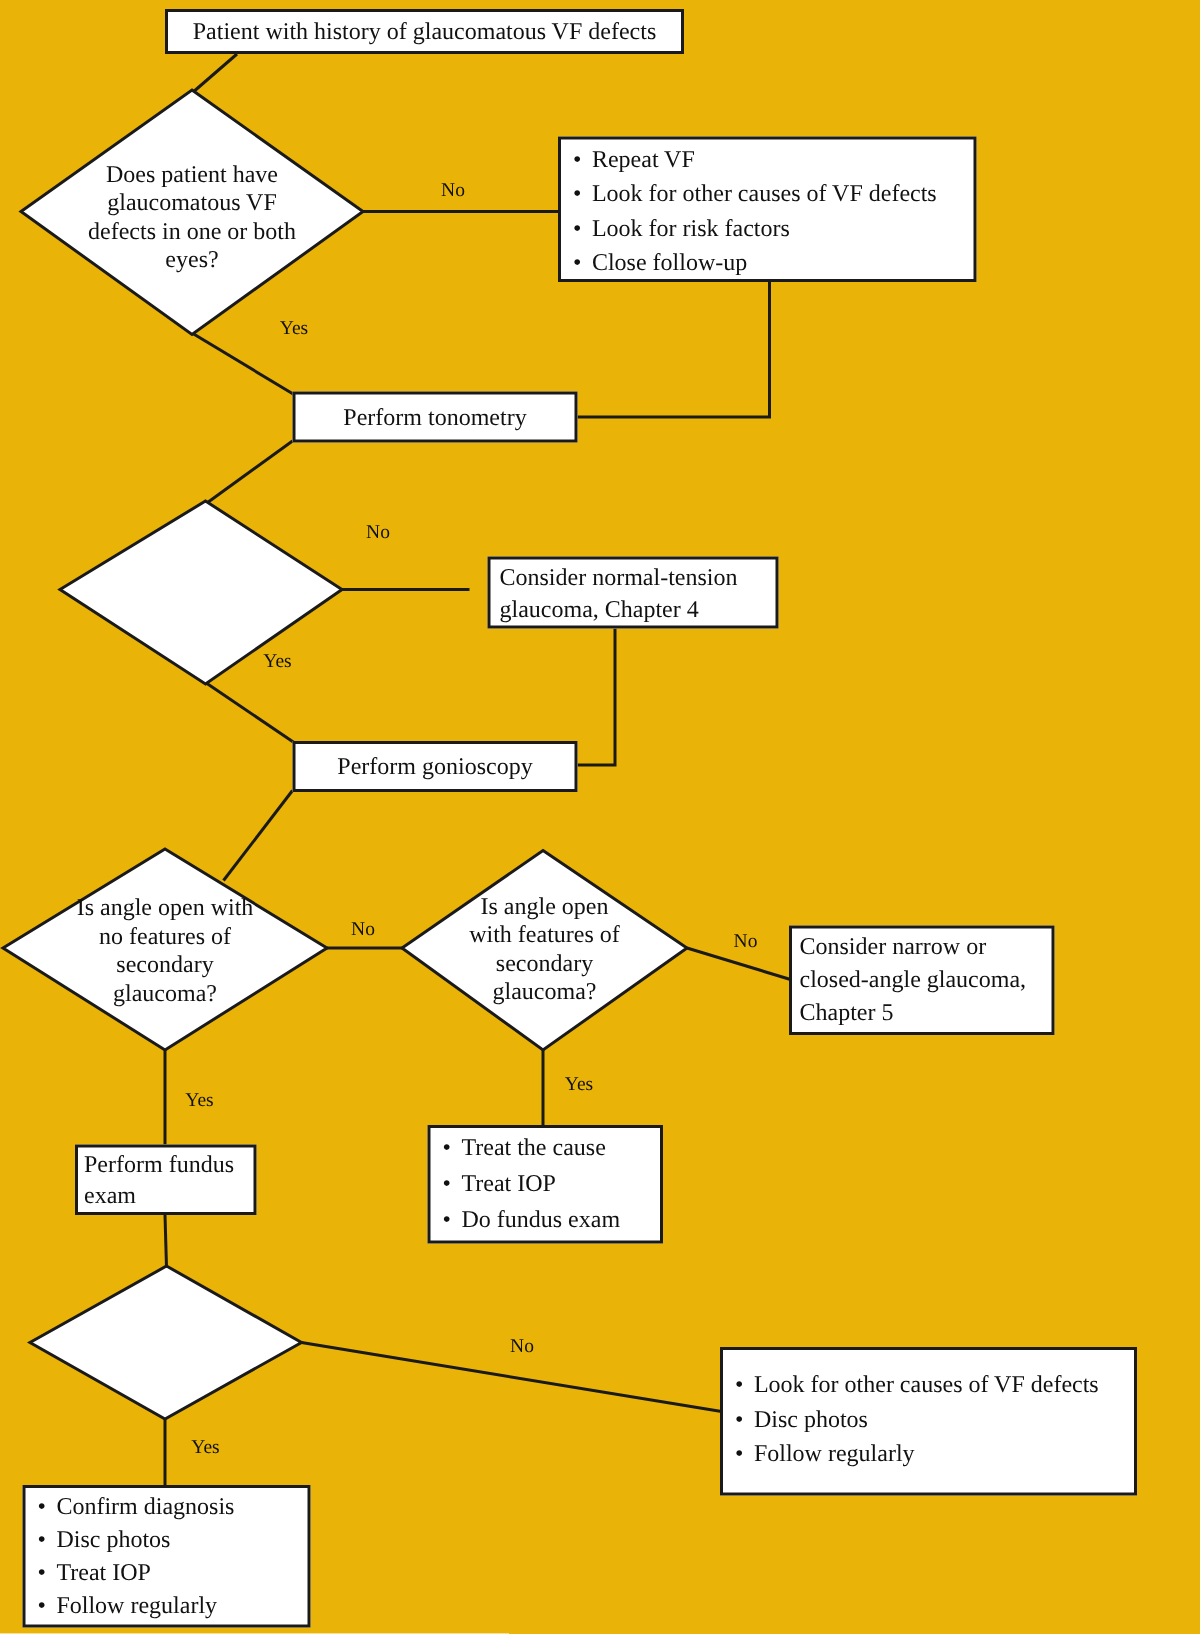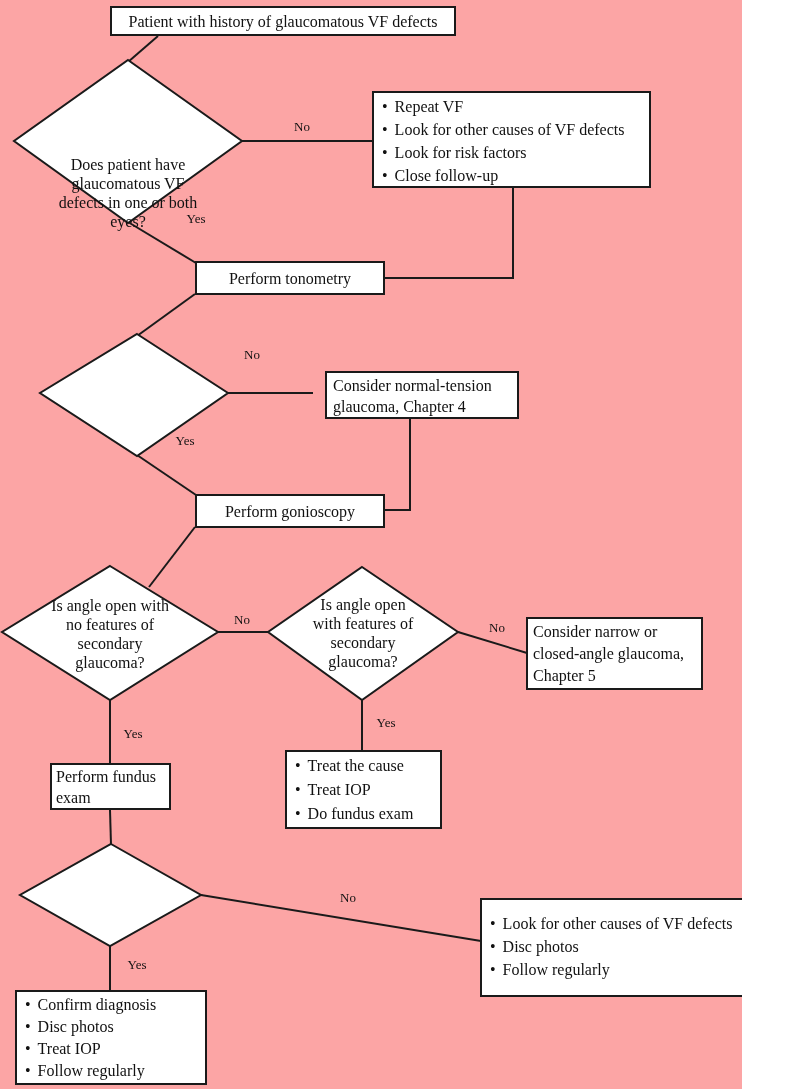--- a/index.html
+++ b/index.html
@@ -1,17 +1,17 @@
 <!DOCTYPE html>
 <html><head>
 <meta charset="utf-8">
 <style>
   html,body{margin:0;padding:0;background:#ffffff;}
   .page{
-    position:relative;width:742px;height:1089px;background:#fca5a5;
+    position:relative;width:800px;height:1089px;background:#eab308;
     font-family:"Liberation Serif","DejaVu Serif",serif;color:#111;
     overflow:hidden;
   }
   svg.wires{position:absolute;left:0;top:0;width:800px;height:1089px;}
   svg.wires line, svg.wires polyline{stroke:#1a1a1a;stroke-width:2;fill:none;}
   svg.wires polygon{stroke:#1a1a1a;stroke-width:2;fill:#ffffff;}
   .box{
     position:absolute;box-sizing:border-box;border:2px solid #1a1a1a;background:#fff;
     font-size:16px;line-height:21px;
   }
@@ -58,21 +58,21 @@
     <polygon points="137,334 228,393 137,456 40,393"></polygon>
     <polygon points="110,566 218,632 110,700 2,632"></polygon>
     <polygon points="362,567 458,632 362,700 268,632"></polygon>
     <polygon points="111,844 201,895 110,946 20,895"></polygon>
   </svg>
 
   <div class="box center" style="left:110px;top:6px;width:346px;height:30px;">
     <span>Patient with history of glaucomatous VF defects</span>
   </div>
 
-  <div class="dtext" style="left:128px;top:145px;width:140px;margin-top:48px;">Does patient have glaucomatous VF defects in one or both eyes?</div>
+  <div class="dtext" style="left:128px;top:145px;width:140px;">Does patient have glaucomatous VF defects in one or both eyes?</div>
   <div class="dtext" style="left:110px;top:634px;width:120px;">Is angle open with no features of secondary glaucoma?</div>
   <div class="dtext" style="left:363px;top:633px;width:115px;">Is angle open with features of secondary glaucoma?</div>
 
   <div class="elabel" style="left:302px;top:126px;">No</div>
   <div class="elabel" style="left:196px;top:218px;">Yes</div>
   <div class="elabel" style="left:252px;top:354px;">No</div>
   <div class="elabel" style="left:185px;top:440px;">Yes</div>
   <div class="elabel" style="left:242px;top:619px;">No</div>
   <div class="elabel" style="left:497px;top:627px;">No</div>
   <div class="elabel" style="left:133px;top:733px;">Yes</div>

